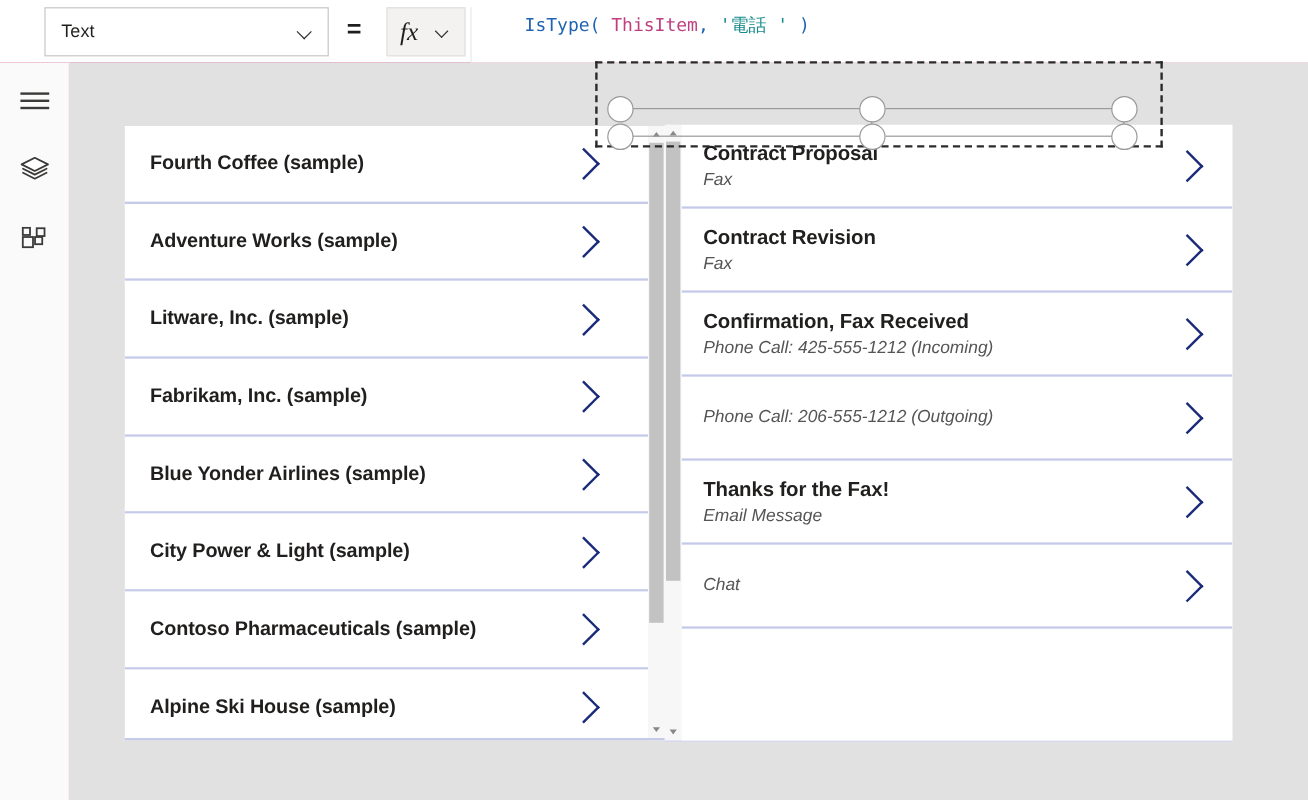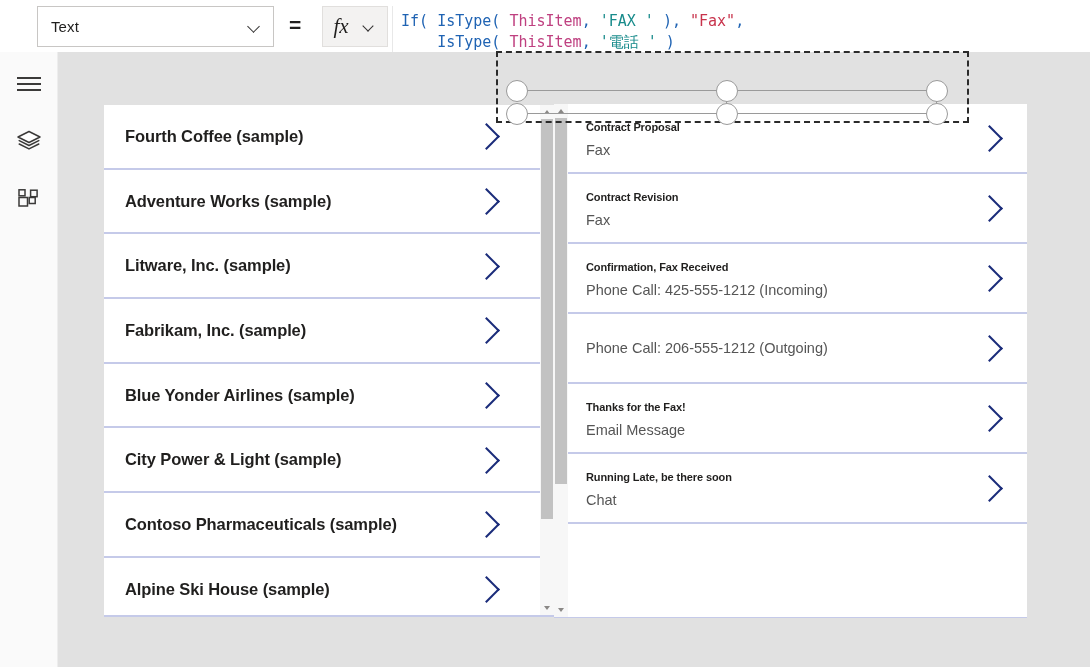--- a/index.html
+++ b/index.html
@@ -244,29 +244,30 @@
   .row-title {
     font-size: 16.5px;
     font-weight: 700;
     color: #201f1e;
     letter-spacing: -0.1px;
     line-height: 21px;
     white-space: nowrap;
     overflow: hidden;
     text-overflow: ellipsis;
   }
-  #gallery-right .row-title { font-size: 11px; margin-bottom: 3px; }
+  #gallery-right .row-title { font-size: 17px; margin-bottom: 3px; }
 
   .row-sub {
     font-size: 14.5px;
     color: #555555;
     line-height: 19px;
     white-space: nowrap;
     overflow: hidden;
     text-overflow: ellipsis;
+    font-style: italic;
   }
 
   
   .chev-next {
     flex: 0 0 auto;
     width: 40px; height: 40px;
     position: relative;
     margin-right: 16px;
     cursor: pointer;
   }
@@ -325,21 +326,20 @@
     </div>
 
     <div class="equals-sign">=</div>
 
     <div class="fx-button">
       <span class="fx-glyph">fx</span>
       <span class="chev-dn"></span>
     </div>
 
     <div class="formula-input">
-      <div class="formula-line" id="fline1"><span class="tok-fn">If( </span><span class="tok-fn">IsType( </span><span class="tok-item">ThisItem</span><span class="tok-punc">, </span><span class="tok-single">'FAX '</span><span class="tok-punc"> ), </span><span class="tok-double">"Fax"</span><span class="tok-punc">,</span></div>
       <div class="formula-line" id="fline2"><span class="tok-punc">    </span><span class="tok-fn">IsType( </span><span class="tok-item">ThisItem</span><span class="tok-punc">, </span><span class="tok-single">'電話 '</span><span class="tok-punc"> )</span></div>
     </div>
   </div>
 
   <div class="rail">
 
     <div class="rail-btn">
       <span class="ic-hamburger">
         <i></i>
           <i></i>
@@ -465,21 +465,20 @@
           </div>
           <div class="row">
             <div class="row-texts">
               <div class="row-title">Thanks for the Fax!</div>
               <div class="row-sub">Email Message</div>
             </div>
             <span class="chev-next"></span>
           </div>
           <div class="row">
             <div class="row-texts">
-              <div class="row-title">Running Late, be there soon</div>
               <div class="row-sub">Chat</div>
             </div>
             <span class="chev-next"></span>
           </div>
           <div class="row row-blank" style="height: 95px;"></div>
         </div>
 
       <div class="sbar">
         <div class="sbar-arrow up">
             <span></span>

